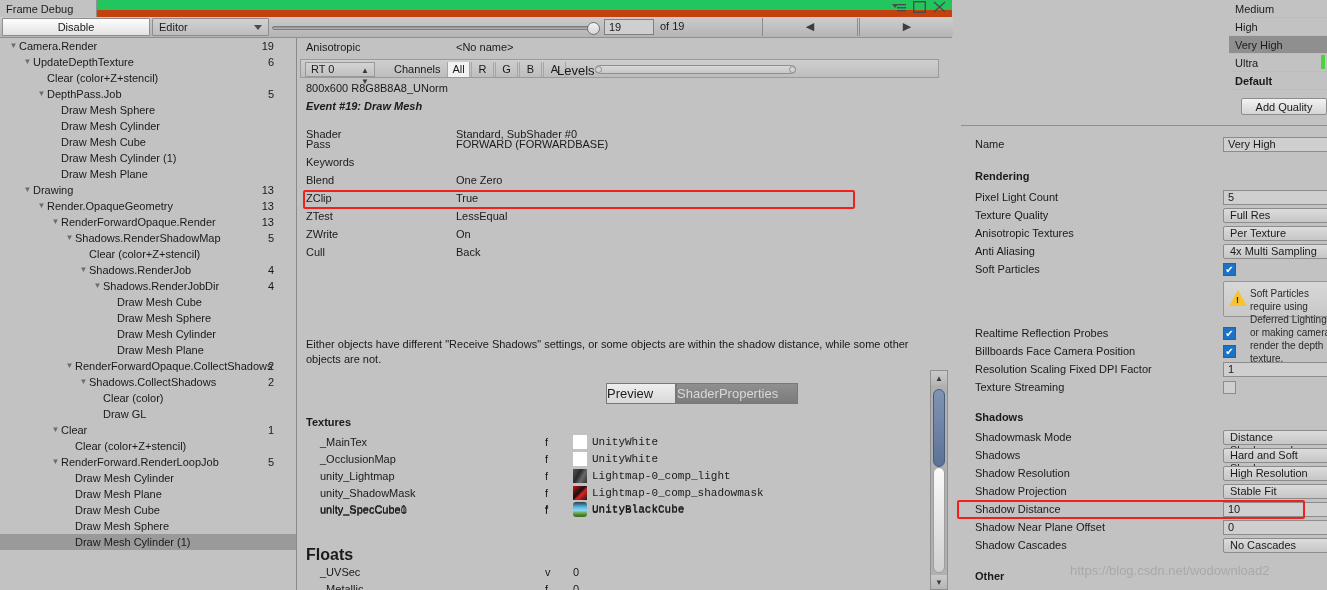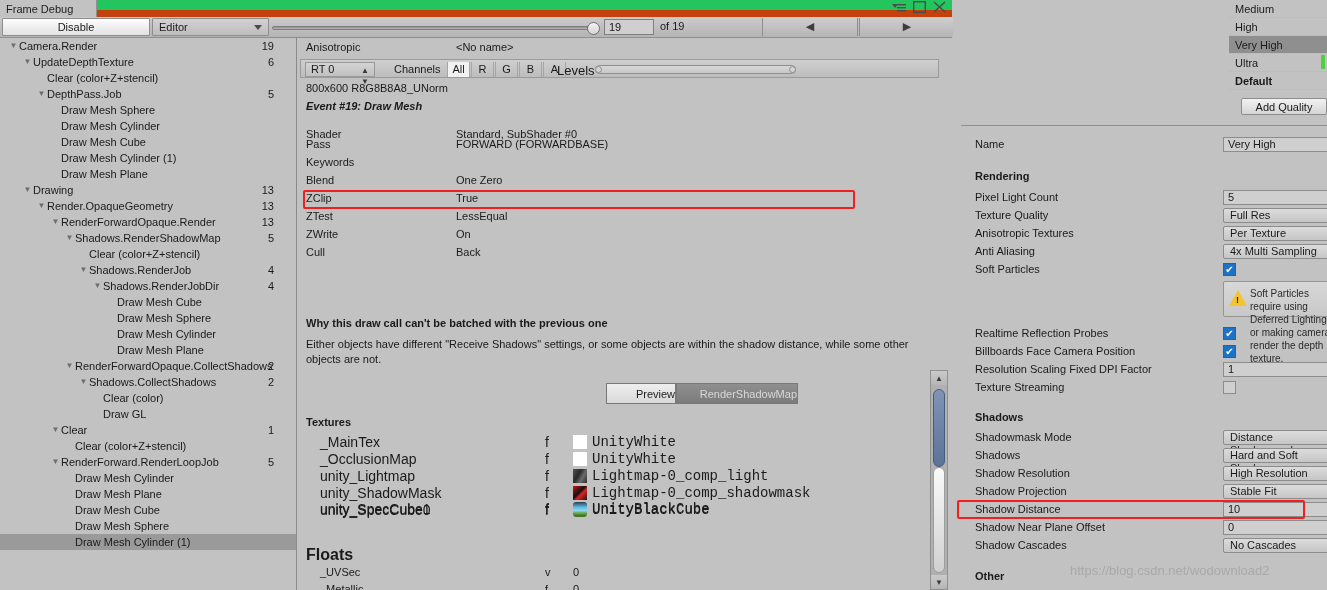--- a/index.html
+++ b/index.html
@@ -186,38 +186,38 @@
   #why-body {
     position: absolute; left: 8px; top: 299px; width: 620px;
     font-size: 11px; line-height: 15px;
   }
 
   #tabgroup {
     position: absolute; left: 308px; top: 345px; width: 192px; height: 21px;
   }
   .mini-tab {
     position: absolute; top: 0; height: 21px; line-height: 20px;
-    text-align: right; font-size: 11px;
+    text-align: left; font-size: 13px;
     border: 1px solid #787878;
   }
   #tab-preview {
     left: 0; width: 70px;
     background: linear-gradient(#eeeeee,#d9d9d9);
     color: #1c1c1c;
   }
   #tab-shaderprops {
     left: 70px; width: 122px;
     background: linear-gradient(#8f8f8f,#7b7b7b);
     color: #d8d8d8;
   }
 
   #sec-textures {
     position: absolute; left: 8px; top: 378px; font-size: 11px; font-weight: bold;
   }
-  .tex-row { position: absolute; left: 0; width: 640px; height: 17px; font-size: 14px; line-height: 16px; }
+  .tex-row { position: absolute; left: 0; width: 640px; height: 17px; font-size: 11px; line-height: 16px; }
   .tex-row .name { position: absolute; left: 22px; }
   .tex-row .flag { position: absolute; left: 247px; }
   .tex-row .swatch {
     position: absolute; left: 275px; top: 1px; width: 14px; height: 14px;
   }
   .tex-row .tname { position: absolute; left: 294px; font-family: Liberation Mono, monospace; }
 
   #sec-floats {
     position: absolute; left: 8px; top: 508px; font-size: 16px; font-weight: bold;
   }
@@ -471,26 +471,25 @@
             <span class="k">ZWrite</span>
             <span class="v">On</span>
           </div>
           <div class="kv-row" style="top: 206px;">
             <span class="k">Cull</span>
             <span class="v">Back</span>
           </div>
         </div>
       <div id="kw-highlight"></div>
 
-      <div id="why-title">Why this draw call can't be batched with the previous one</div>
       <div id="why-body">Either objects have different "Receive Shadows" settings, or some objects are within the shadow distance, while some other objects are not.</div>
 
       <div id="tabgroup">
         <div class="mini-tab" id="tab-preview">Preview</div>
-        <div class="mini-tab" id="tab-shaderprops">RenderShadowMap</div>
+        <div class="mini-tab" id="tab-shaderprops">ShaderProperties</div>
       </div>
 
       <div id="sec-textures">Textures</div>
       <div id="tex-rows">
           <div class="tex-row" style="top: 396px;">
             <span class="name">_MainTex</span>
             <span class="flag">f</span>
             <span class="swatch" style="background: rgb(255, 255, 255);"></span>
             <span class="tname">UnityWhite</span>
           </div>

